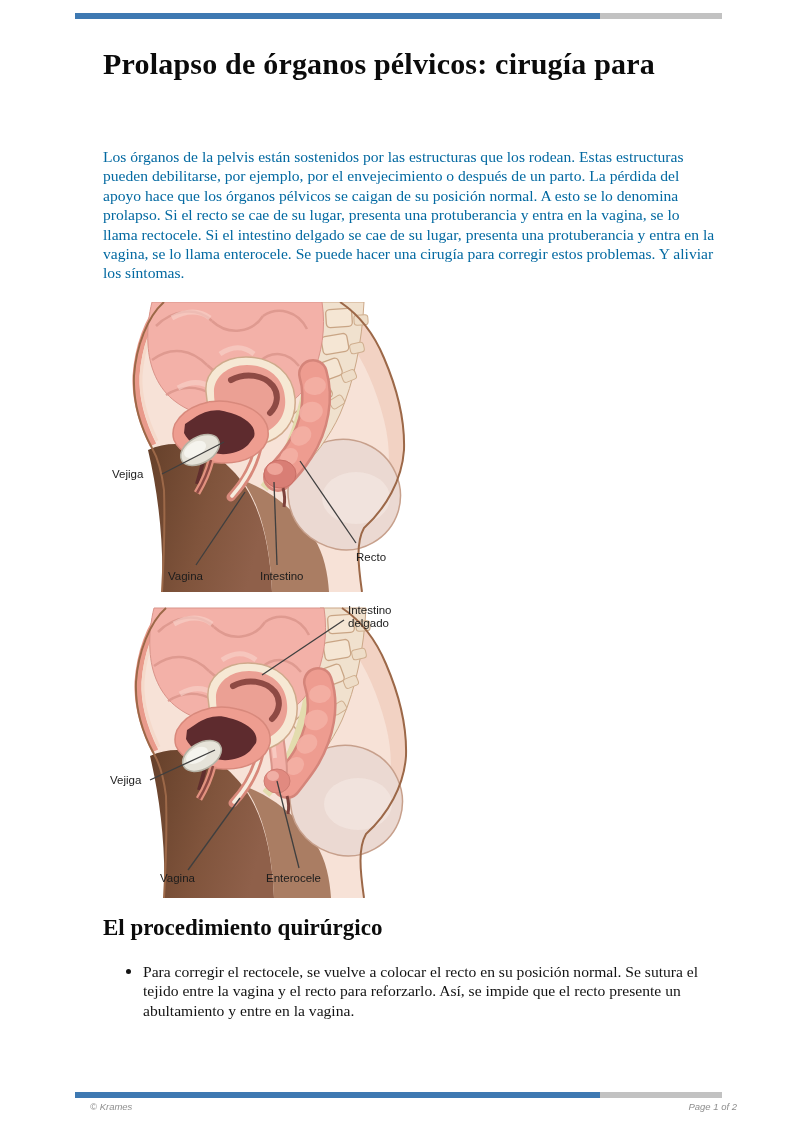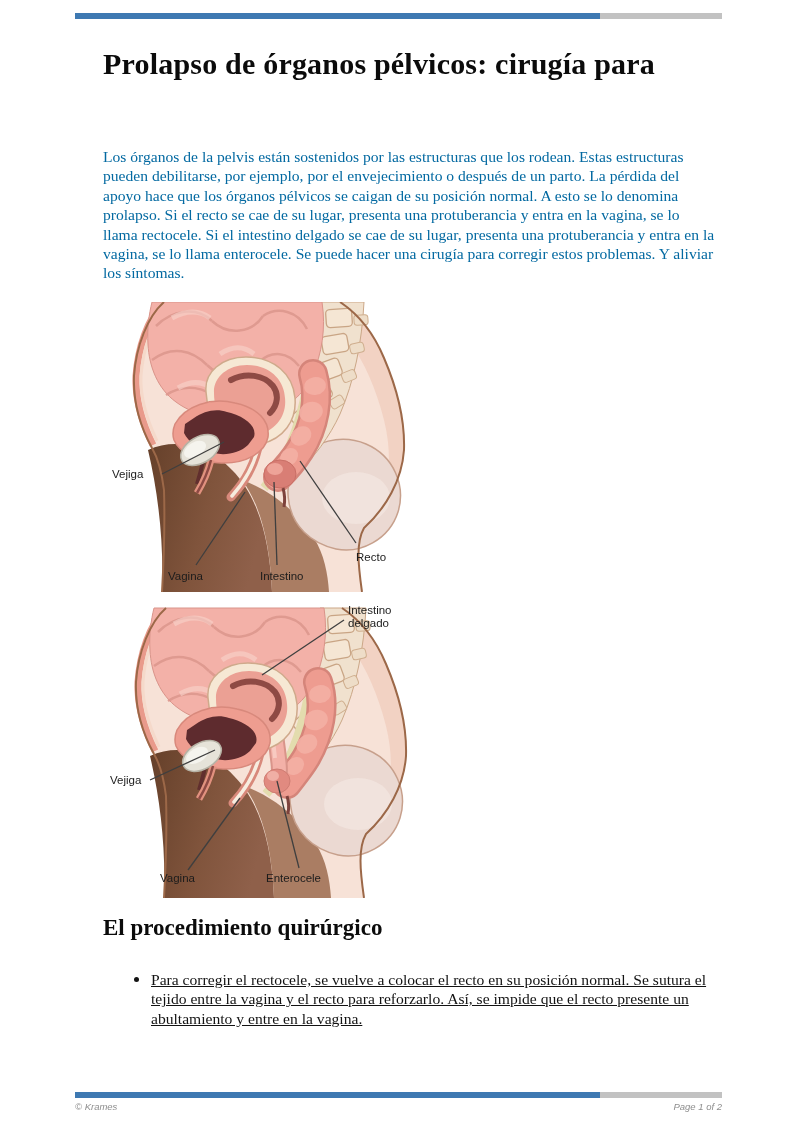--- a/index.html
+++ b/index.html
@@ -22,34 +22,33 @@
   .intro{
     position:absolute;left:103px;top:147px;width:612px;margin:0;
     font-size:15.6px;line-height:19.4px;color:#0369a1;
   }
   h2.section{
     position:absolute;left:103px;top:915px;margin:0;
     font-family:"Liberation Serif",serif;font-weight:bold;
     font-size:23px;color:#0b0b0b;text-align:center;
   }
   ul.bullets{
-    position:absolute;left:121px;top:962px;width:578px;margin:8px;padding:0;
+    position:absolute;left:121px;top:962px;width:578px;margin:0;padding:0;
     list-style:none;
-    text-decoration:underline;
   }
   ul.bullets li{
     position:relative;padding-left:22px;
     font-size:15.6px;line-height:19.4px;color:#131313;
   }
   ul.bullets li::before{
     content:"";position:absolute;left:5px;top:7px;width:5px;height:5px;
     border-radius:50%;background:#131313;
   }
   .footer-row{
-    position:absolute;left:75px;top:1101px;width:647px;
+    position:absolute;left:90px;top:1101px;width:647px;
     display:flex;justify-content:space-between;
     font-family:"Liberation Sans",sans-serif;font-style:italic;
     font-size:9.5px;color:#8e8e8e;
   }
 
   
   .figure{position:absolute;}
   .figure svg{position:absolute;left:0;top:0;}
   .fig-label{
     position:absolute;font-family:"Liberation Sans",sans-serif;

